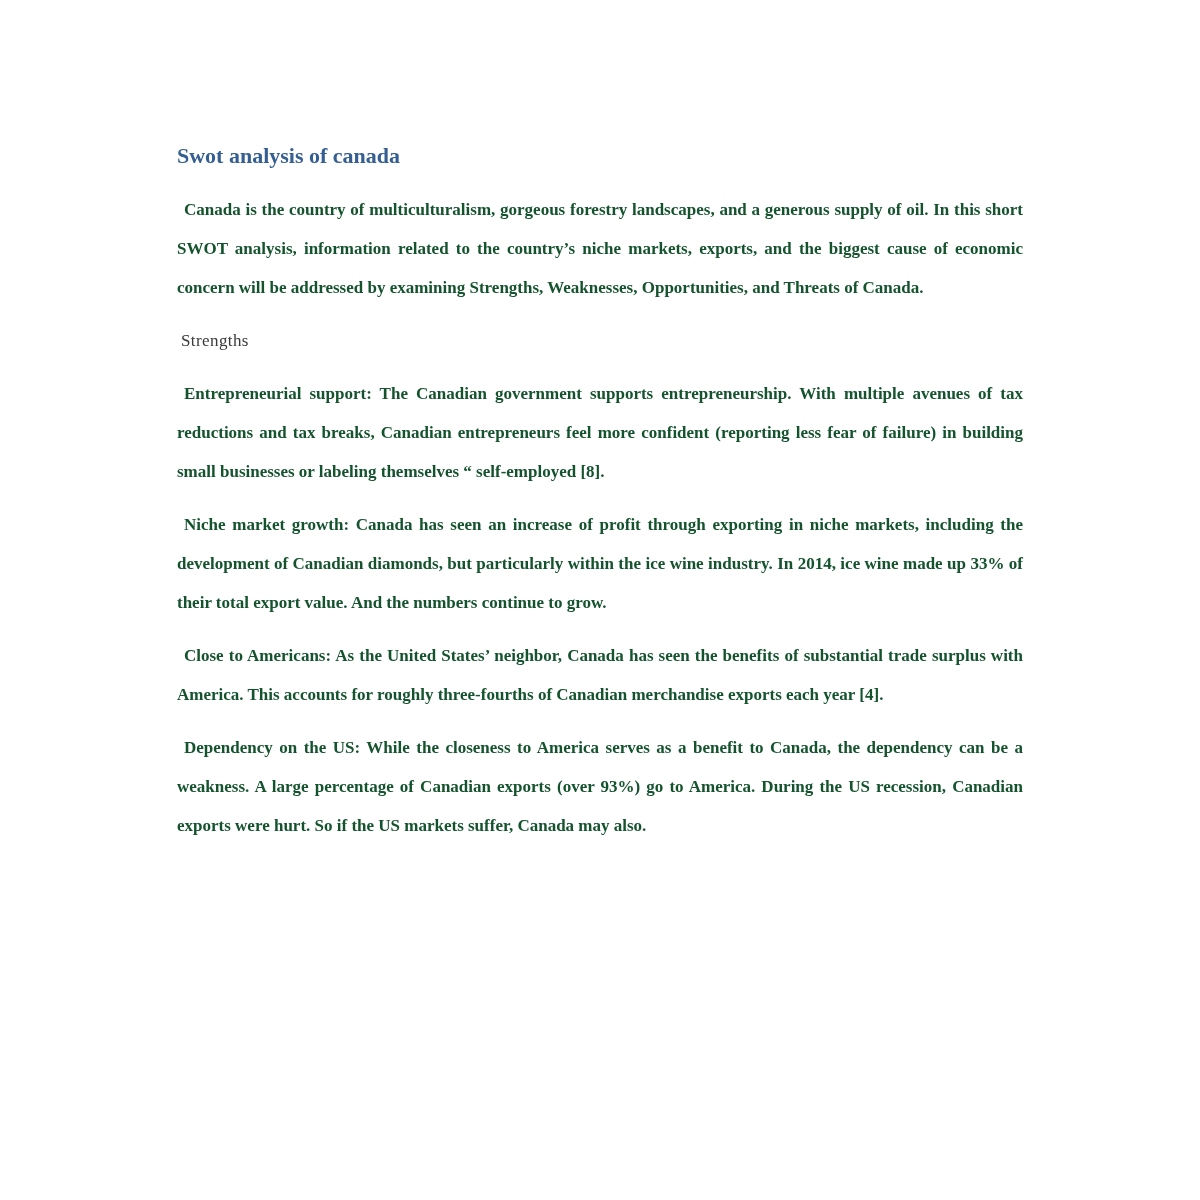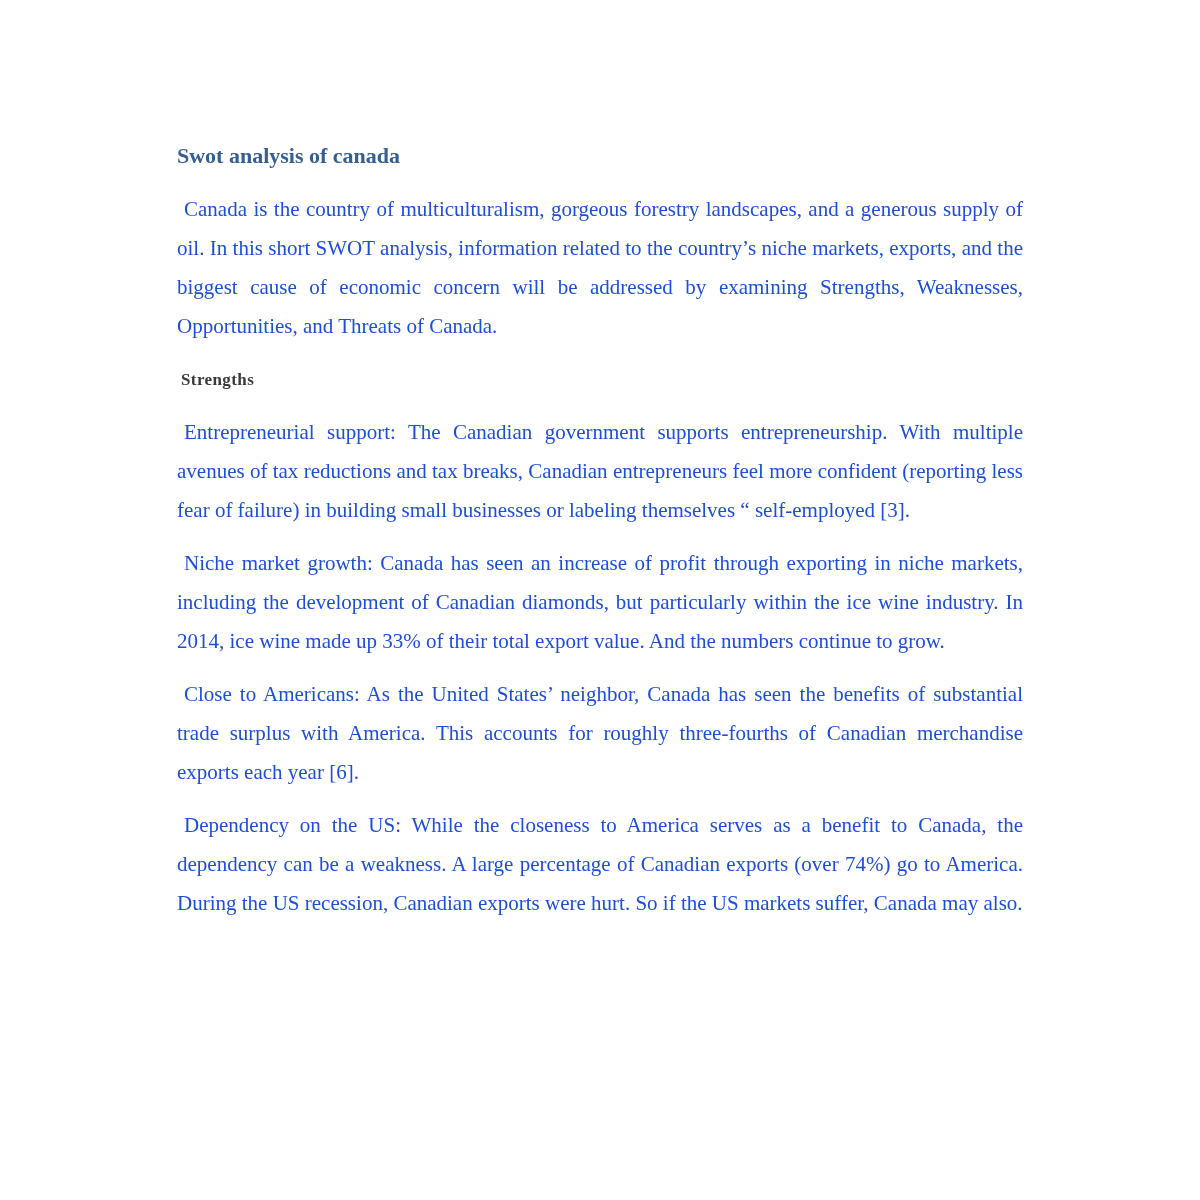--- a/index.html
+++ b/index.html
@@ -29,52 +29,52 @@
   h1.doc-title {
     margin: 0 0 20px 0;
     font-size: 22px;
     line-height: 28px;
     font-weight: 700;
     color: #365F91;
     font-family: "Liberation Serif", "DejaVu Serif", serif;
   }
   p.doc-para {
     margin: 0 0 14px 0;
-    font-size: 21px;
+    font-size: 17px;
     line-height: 39px;
     text-align: justify;
     text-indent: 7px;
-    color: #1d4ed8;
-    font-weight: 400;
+    color: #14532d;
+    font-weight: 700;
   }
   h2.doc-heading {
     margin: 0 0 14px 0;
     font-size: 17px;
     line-height: 39px;
-    font-weight: 700;
+    font-weight: 400;
     color: #3a3a3a;
     letter-spacing: 0.4px;
     text-indent: 4px;
   }
 </style>
 </head>
 <body>
 
 <div class="page">
   <main class="content">
 
     <h1 class="doc-title">Swot analysis of canada</h1>
 
     <p class="doc-para">Canada is the country of multiculturalism, gorgeous forestry landscapes, and a generous supply of oil. In this short SWOT analysis, information related to the country’s niche markets, exports, and the biggest cause of economic concern will be addressed by examining Strengths, Weaknesses, Opportunities, and Threats of Canada.</p>
 
     <h2 class="doc-heading">Strengths</h2>
 
-    <p class="doc-para">Entrepreneurial support: The Canadian government supports entrepreneurship. With multiple avenues of tax reductions and tax breaks, Canadian entrepreneurs feel more confident (reporting less fear of failure) in building small businesses or labeling themselves “ self-employed [3].</p>
+    <p class="doc-para">Entrepreneurial support: The Canadian government supports entrepreneurship. With multiple avenues of tax reductions and tax breaks, Canadian entrepreneurs feel more confident (reporting less fear of failure) in building small businesses or labeling themselves “ self-employed [8].</p>
 
     <p class="doc-para">Niche market growth: Canada has seen an increase of profit through exporting in niche markets, including the development of Canadian diamonds, but particularly within the ice wine industry. In 2014, ice wine made up 33% of their total export value. And the numbers continue to grow.</p>
 
-    <p class="doc-para">Close to Americans: As the United States’ neighbor, Canada has seen the benefits of substantial trade surplus with America. This accounts for roughly three-fourths of Canadian merchandise exports each year [6].</p>
+    <p class="doc-para">Close to Americans: As the United States’ neighbor, Canada has seen the benefits of substantial trade surplus with America. This accounts for roughly three-fourths of Canadian merchandise exports each year [4].</p>
 
 
-    <p class="doc-para">Dependency on the US: While the closeness to America serves as a benefit to Canada, the dependency can be a weakness. A large percentage of Canadian exports (over 74%) go to America. During the US recession, Canadian exports were hurt. So if the US markets suffer, Canada may also.</p>
+    <p class="doc-para">Dependency on the US: While the closeness to America serves as a benefit to Canada, the dependency can be a weakness. A large percentage of Canadian exports (over 93%) go to America. During the US recession, Canadian exports were hurt. So if the US markets suffer, Canada may also.</p>
 
   </main>
 </div>
 
 </body></html>

